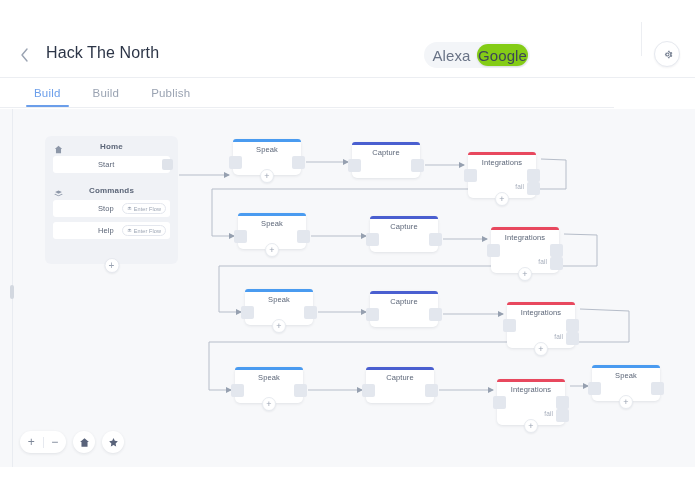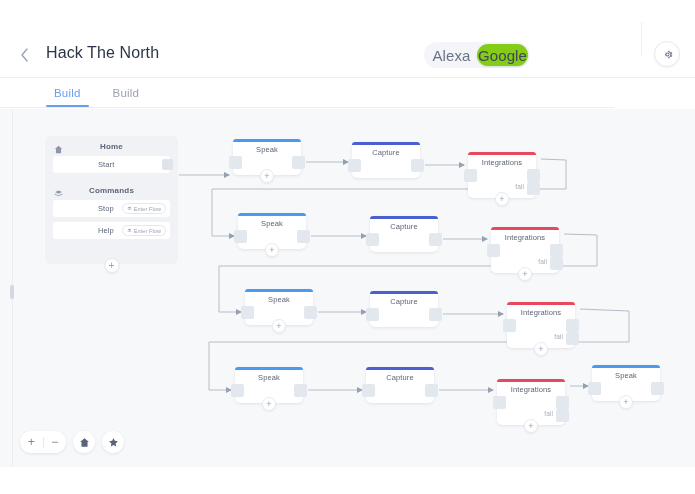--- a/index.html
+++ b/index.html
@@ -50,21 +50,21 @@
     width: 26px; height: 26px; border-radius: 50%;
     background: #ffffff; border: 1px solid #e6e9ef;
     display: flex; align-items: center; justify-content: center;
     box-shadow: 0 1px 2px rgba(30,40,60,.06);
   }
 
   
   .tabs {
     position: absolute; left: 0; top: 78px; width: 614px; height: 30px;
     background: #ffffff; border-bottom: 1px solid #eceef2;
-    display: flex; align-items: flex-end; padding-left: 38px;
+    display: flex; align-items: flex-end; padding-left: 18px;
   }
   .tab {
     position: relative; height: 29px; padding: 0 16px;
     display: flex; align-items: center;
     font-size: 11.5px; color: #9aa3b2; letter-spacing: .2px;
   }
   .tab.active { color: #6b9eea; }
   .tab.active::after {
     content: ''; position: absolute; left: 8px; right: 8px; bottom: 0;
     height: 2px; background: #6b9eea; border-radius: 1px;
@@ -201,20 +201,21 @@
       <svg width="11" height="11" viewBox="0 0 16 16">
         <path fill="#6b7588" d="M8 5.2A2.8 2.8 0 1 0 8 10.8 2.8 2.8 0 0 0 8 5.2zm0 4.4A1.6 1.6 0 1 1 8 6.4a1.6 1.6 0 0 1 0 3.2z"></path>
         <path fill="#6b7588" d="M14 8.9l-.05-.9.05-.9 1.1-.85-1.05-1.85-1.35.4-1.5-.87-.2-1.4h-2.1l-.2 1.4-1.5.87-1.35-.4-1.05 1.85.95.85-.05.9.05.9-1.05.85 1.05 1.85 1.35-.4 1.5.87.2 1.4h2.1l.2-1.4 1.5-.87 1.35.4 1.05-1.85L14 8.9zm-6 2.9a3.8 3.8 0 1 1 0-7.6 3.8 3.8 0 0 1 0 7.6z" opacity=".85"></path>
       </svg>
     </div>
   </div>
 
   <div class="tabs">
     <div class="tab active">Build</div>
     <div class="tab">Build</div>
+    <div class="tab">Publish</div>
   </div>
 
   <div class="canvas">
 
     <div class="left-rail"></div>
     <div class="rail-handle"></div>
 
     <svg class="edges">
       <defs>
         <marker id="ah" markerWidth="6" markerHeight="6" refX="5" refY="3" orient="auto">

